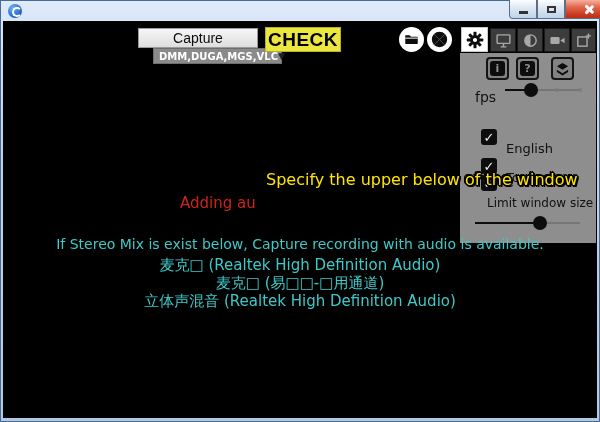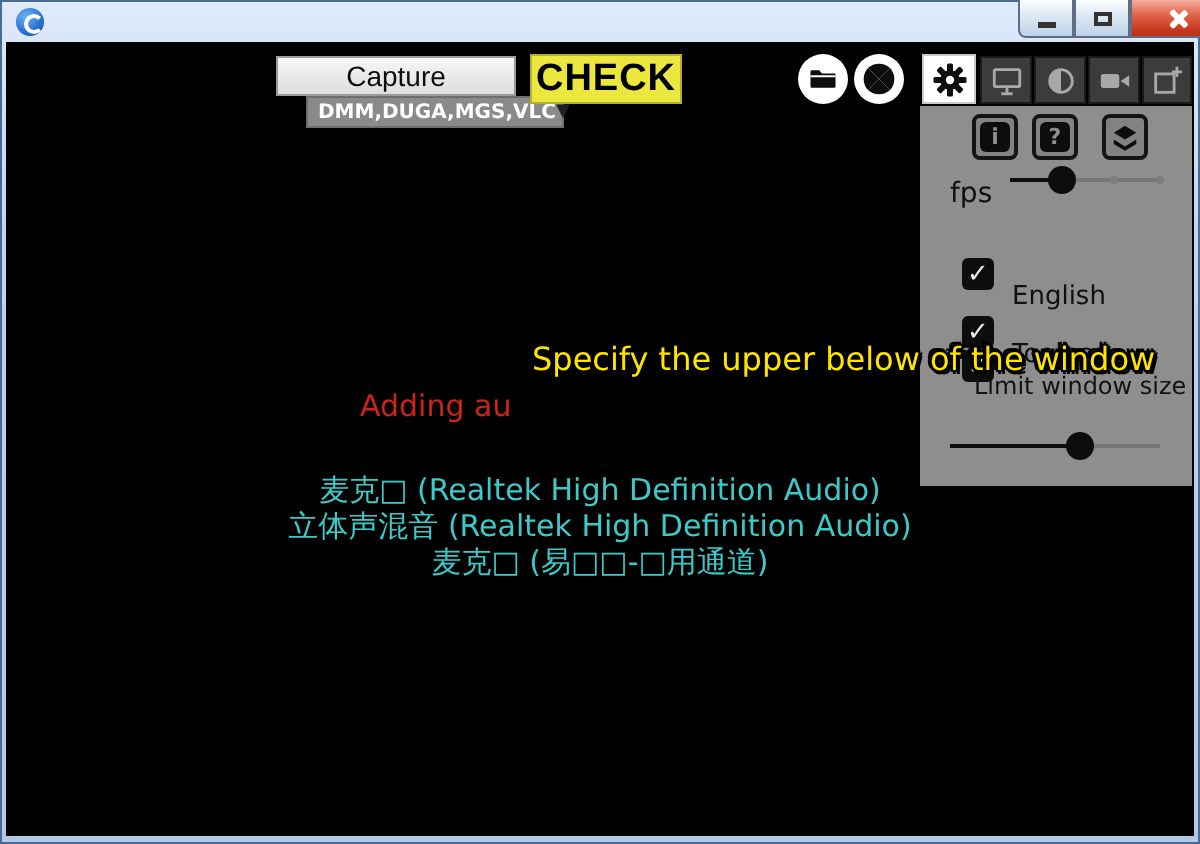--- a/index.html
+++ b/index.html
@@ -50,21 +50,21 @@
   .pi-box{width:15px;height:15px;background:#0d0d0d;border-radius:3px;color:#8e8e8e;font-size:11px;font-weight:bold;display:flex;align-items:center;justify-content:center;}
   .fps-label{position:absolute;left:15px;top:36px;font-size:14px;color:#111;}
   .slider{position:absolute;height:14px;}
   .slider .track{position:absolute;left:0;right:0;top:6px;height:2px;background:#767676;}
   .slider .fill{position:absolute;left:0;top:6px;height:2px;background:#0d0d0d;}
   .slider .knob{position:absolute;top:0;width:14px;height:14px;margin-left:-7px;border-radius:50%;background:#0d0d0d;}
   .slider .tick{position:absolute;top:5px;width:4px;height:4px;border-radius:50%;background:#7c7c7c;}
   .checkrow{position:absolute;left:21px;display:flex;align-items:center;}
   .checkbox{width:16px;height:16px;background:#0d0d0d;border-radius:3px;color:#eee;font-size:13px;font-weight:bold;display:flex;align-items:center;justify-content:center;}
   .checklabel{margin-left:9px;font-size:13px;color:#111;margin-top:23px;}
-  .limit-label{position:absolute;left:27px;top:133px;font-size:12px;color:#111;}
+  .limit-label{position:absolute;left:27px;top:143px;font-size:12px;color:#111;}
   
   .tooltip{left:266px;top:169px;width:332px;z-index:5;color:#ffe400;font-size:16px;line-height:21px;
     text-shadow:-2px 0 #000,2px 0 #000,0 -2px #000,0 2px #000,-1px -1px #000,1px 1px #000,-1px 1px #000,1px -1px #000,-2px -2px #000,2px 2px #000;}
   
   .adding{left:180px;top:194px;z-index:1;color:#cc2418;font-size:15px;white-space:nowrap;}
   .audio-block{left:3px;top:236px;width:594px;z-index:3;color:#3ec9c9;text-align:center;}
   .audio-info{font-size:14px;height:20px;}
   .audio-dev{font-size:15px;height:18px;}
 </style>
 </head>
@@ -192,18 +192,19 @@
     </div>
   </div>
 
   <div class="abs tooltip">
     <div>Specify the upper below of the window</div>
   </div>
 
   <div class="abs adding">Adding au</div>
 
   <div class="abs audio-block">
+    <div class="audio-info">If Stereo Mix is exist below, Capture recording with audio is available.</div>
     <div class="audio-dev">麦克□ (Realtek High Definition Audio)</div>
+    <div class="audio-dev">麦克□ (易□□-□用通道)</div>
     <div class="audio-dev">立体声混音 (Realtek High Definition Audio)</div>
-    <div class="audio-dev">麦克□ (易□□-□用通道)</div>
   </div>
 
 </div>
 
 </body></html>

